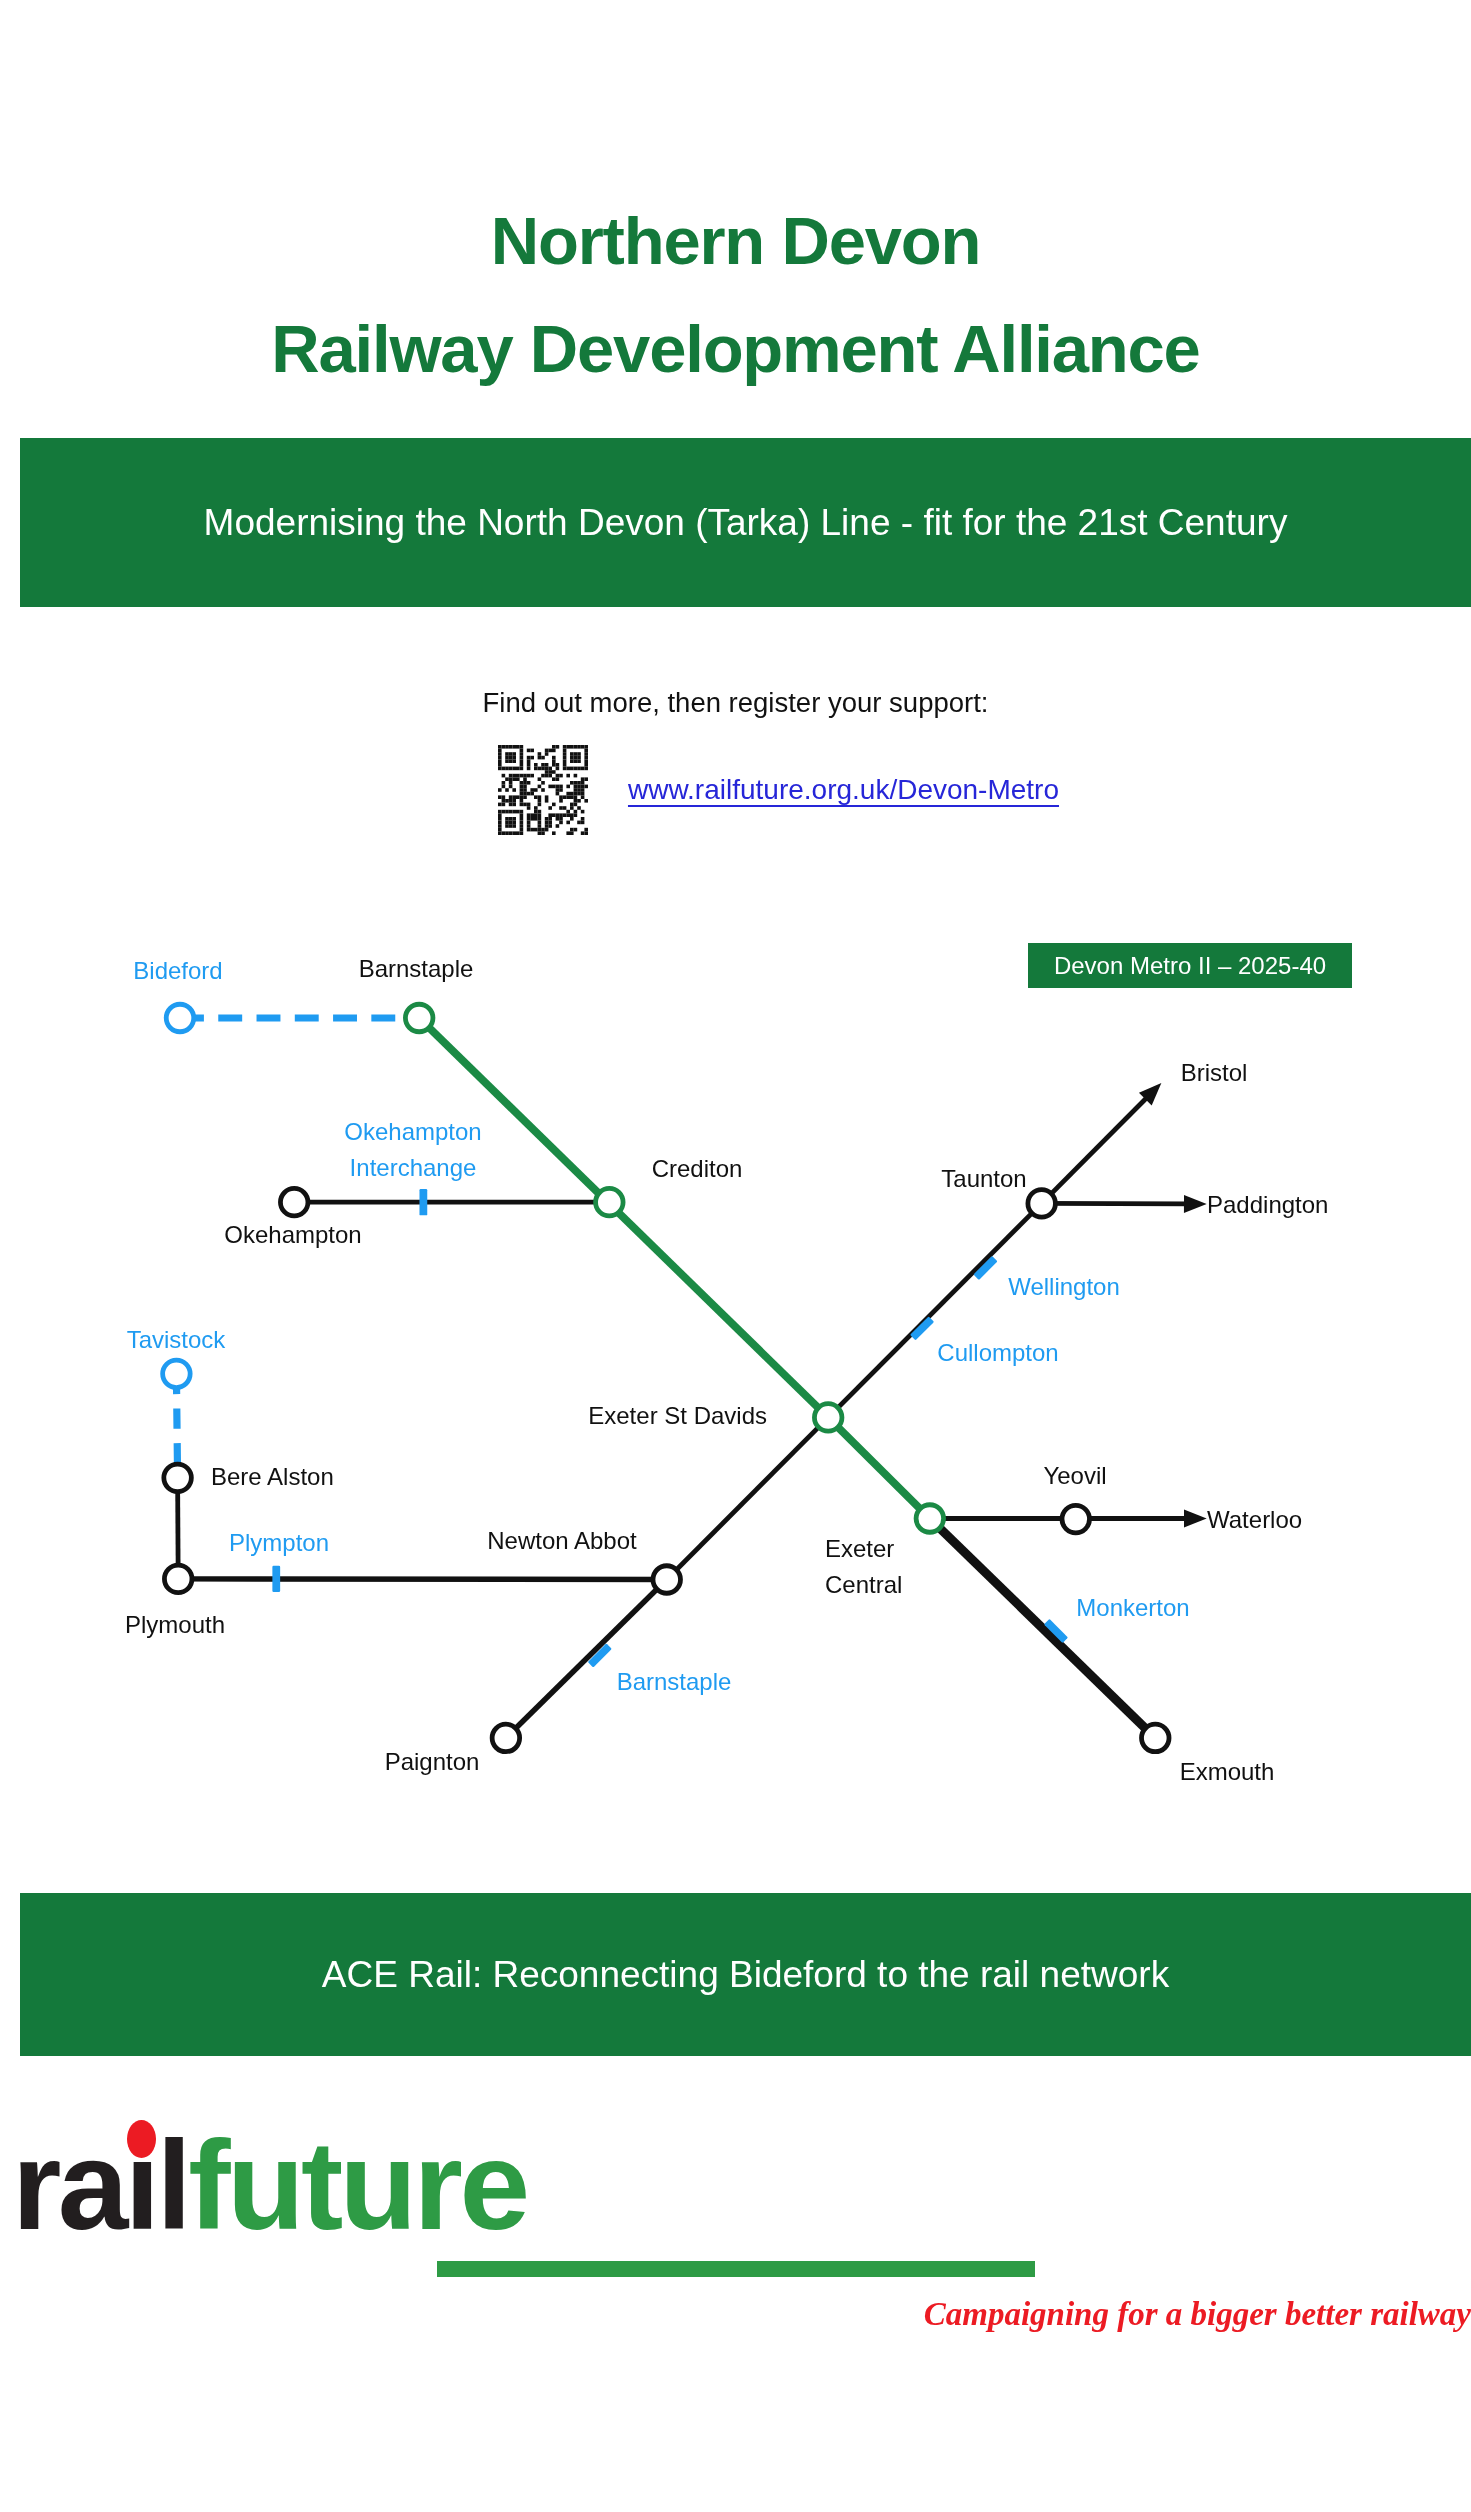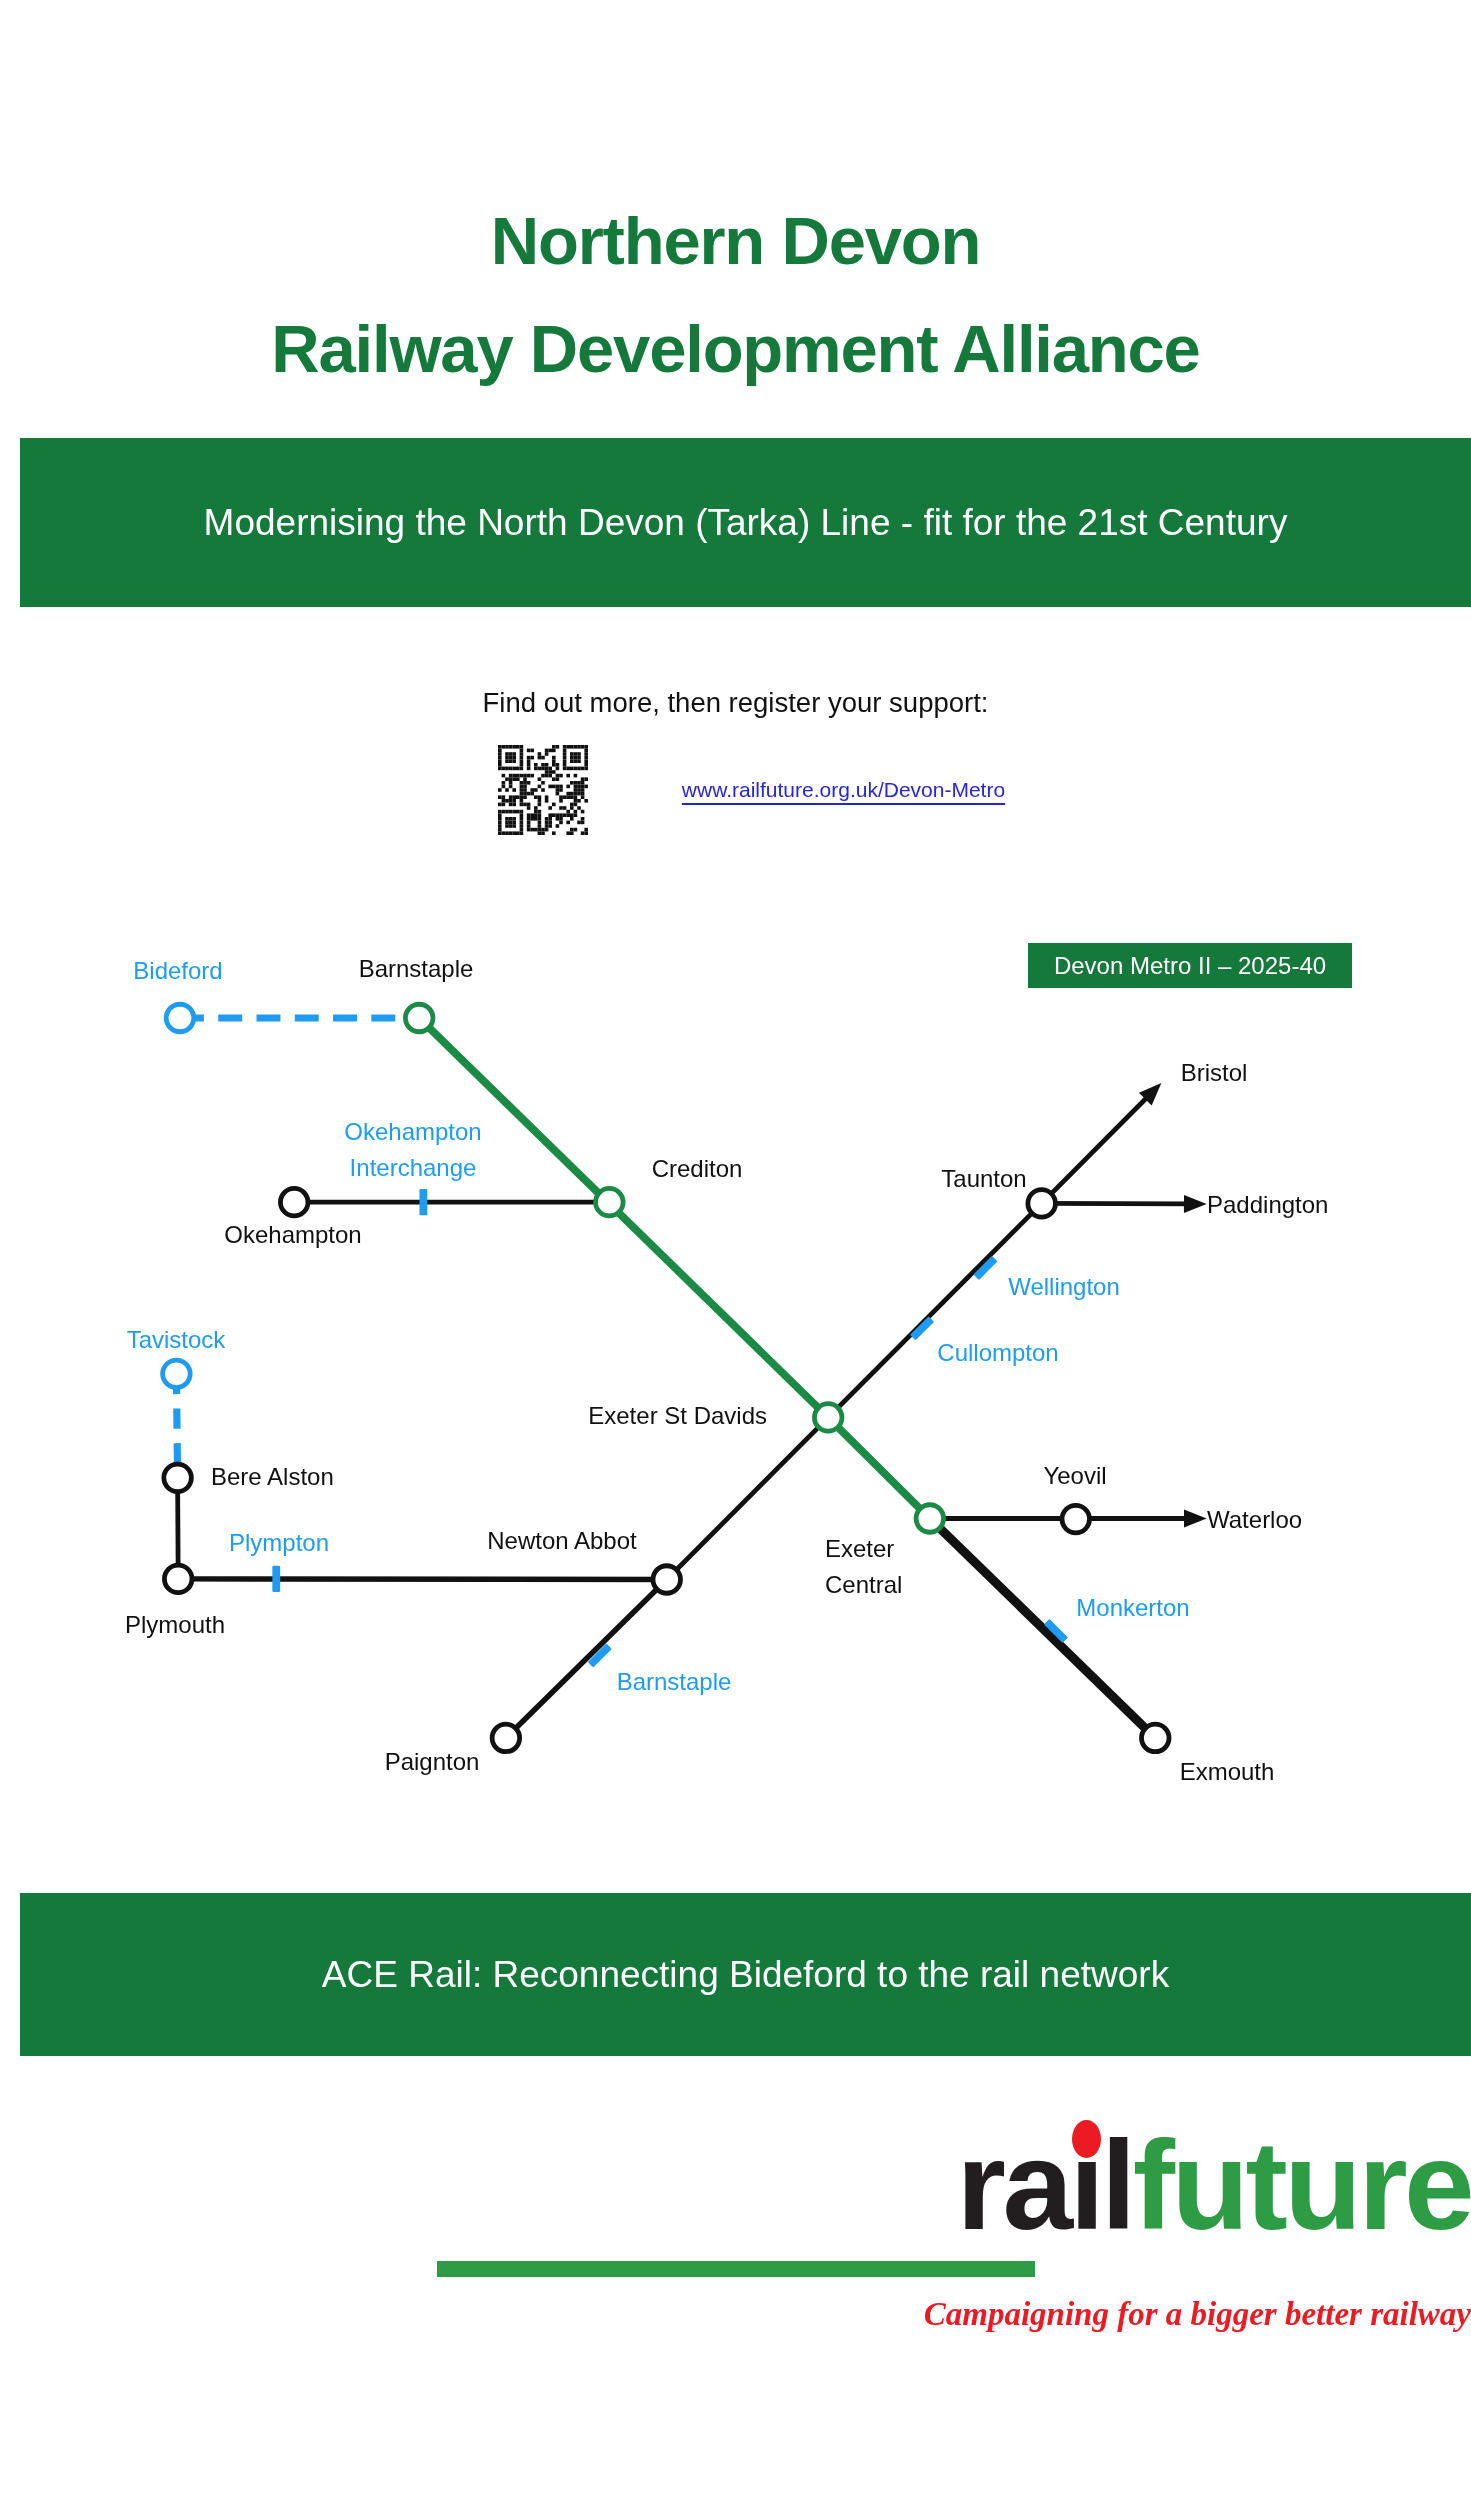--- a/index.html
+++ b/index.html
@@ -28,33 +28,33 @@
   }
   #band-top{top:438px;height:169px;font-size:37px;line-height:169px;}
   #band-bottom{top:1893px;height:163px;font-size:37px;line-height:163px;}
   #support-heading{
     position:absolute;top:682px;left:0;right:0;height:42px;line-height:42px;
     text-align:center;font-size:27.5px;color:var(--ink);
   }
   #qr-box{position:absolute;left:498px;top:745px;width:90px;height:90px;}
   #support-link{
     position:absolute;left:622px;top:768px;width:443px;height:43px;line-height:43px;
-    text-align:center;font-size:21px;color:var(--link-blue);text-decoration:underline;
+    text-align:center;font-size:28px;color:var(--link-blue);text-decoration:underline;
     text-underline-offset:6px;cursor:pointer;
   }
   #map-svg{position:absolute;left:0;top:0;width:1471px;height:2512px;}
   #map-labels{position:absolute;left:0;top:0;width:1471px;height:1866px;pointer-events:none;}
   .map-label{
     position:absolute;font-size:24px;line-height:36px;white-space:pre-line;color:var(--ink);
   }
   #metro-badge{
     position:absolute;left:1028px;top:943px;width:324px;height:45px;line-height:45px;
     background:var(--poster-green);color:#ffffff;text-align:center;font-size:24px;
   }
-  #wordmark-row{position:absolute;top:2122px;left:12px;right:0;text-align:right;}
+  #wordmark-row{position:absolute;top:2122px;left:12px;right:0;text-align:left;}
   #wordmark{
     display:inline-block;position:relative;font-size:127px;font-weight:bold;
     letter-spacing:-3.6px;line-height:1;
   }
   #wordmark .rail{color:var(--logo-black);}
   #wordmark .future{color:var(--logo-green);}
   #wordmark .idot{
     position:absolute;left:115px;top:-2.4px;width:29px;height:38px;
     background:var(--logo-red);border-radius:50%;
   }

